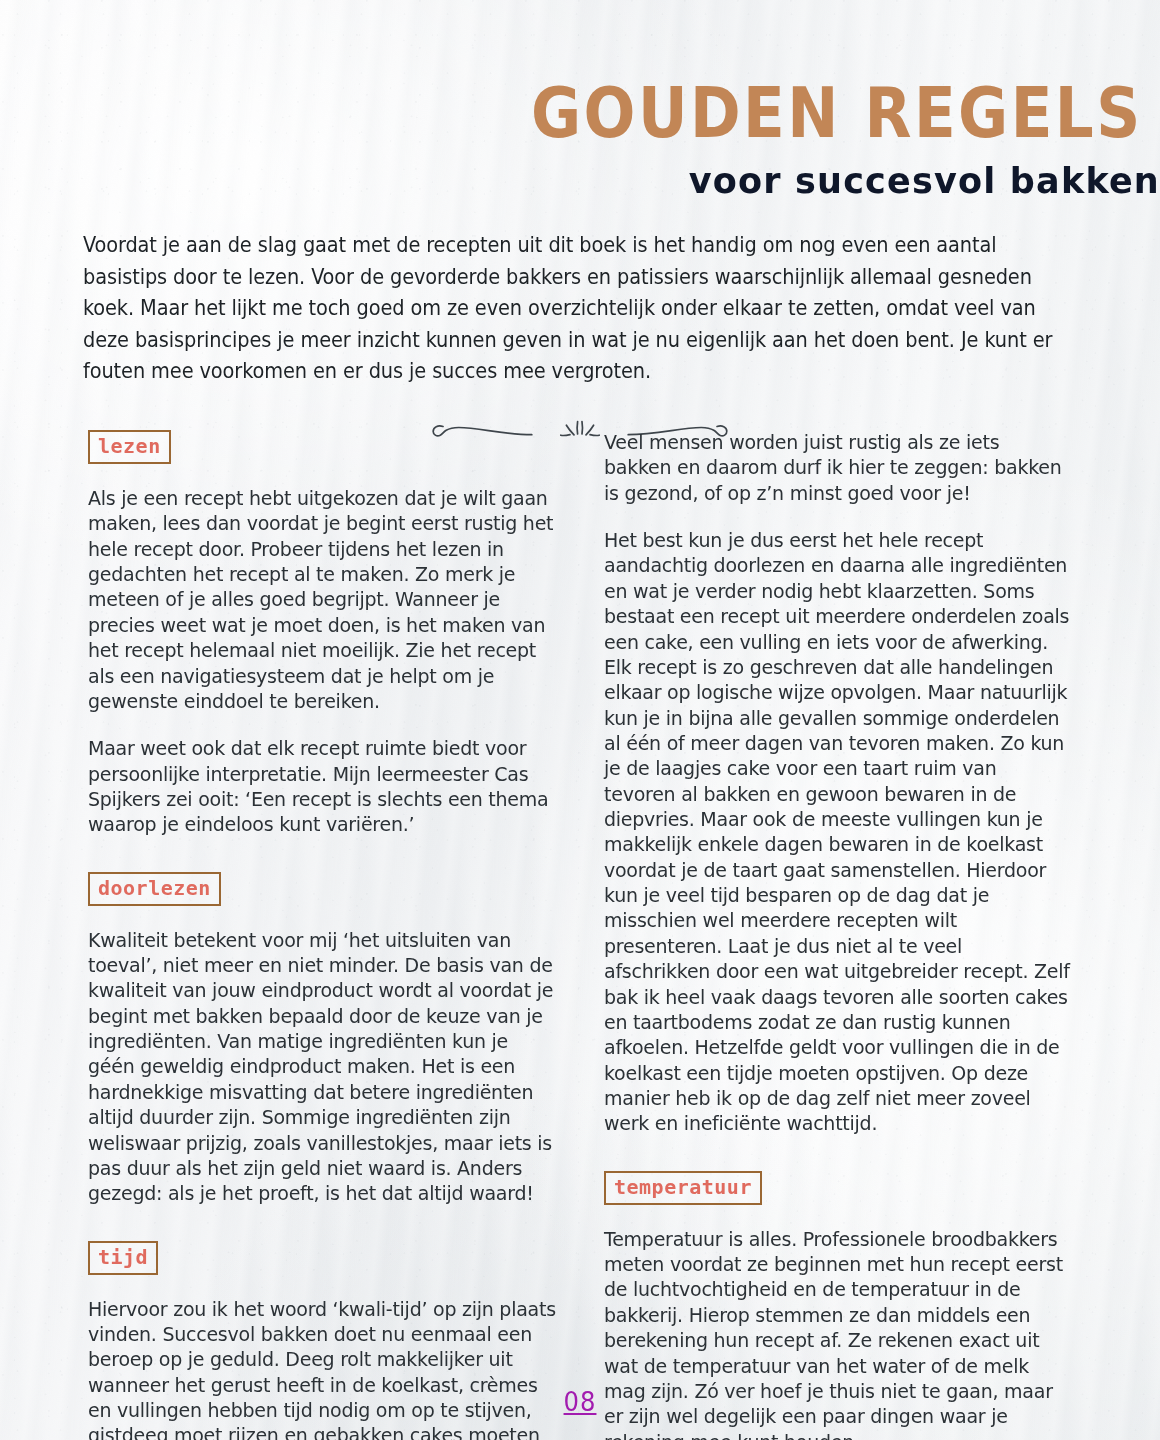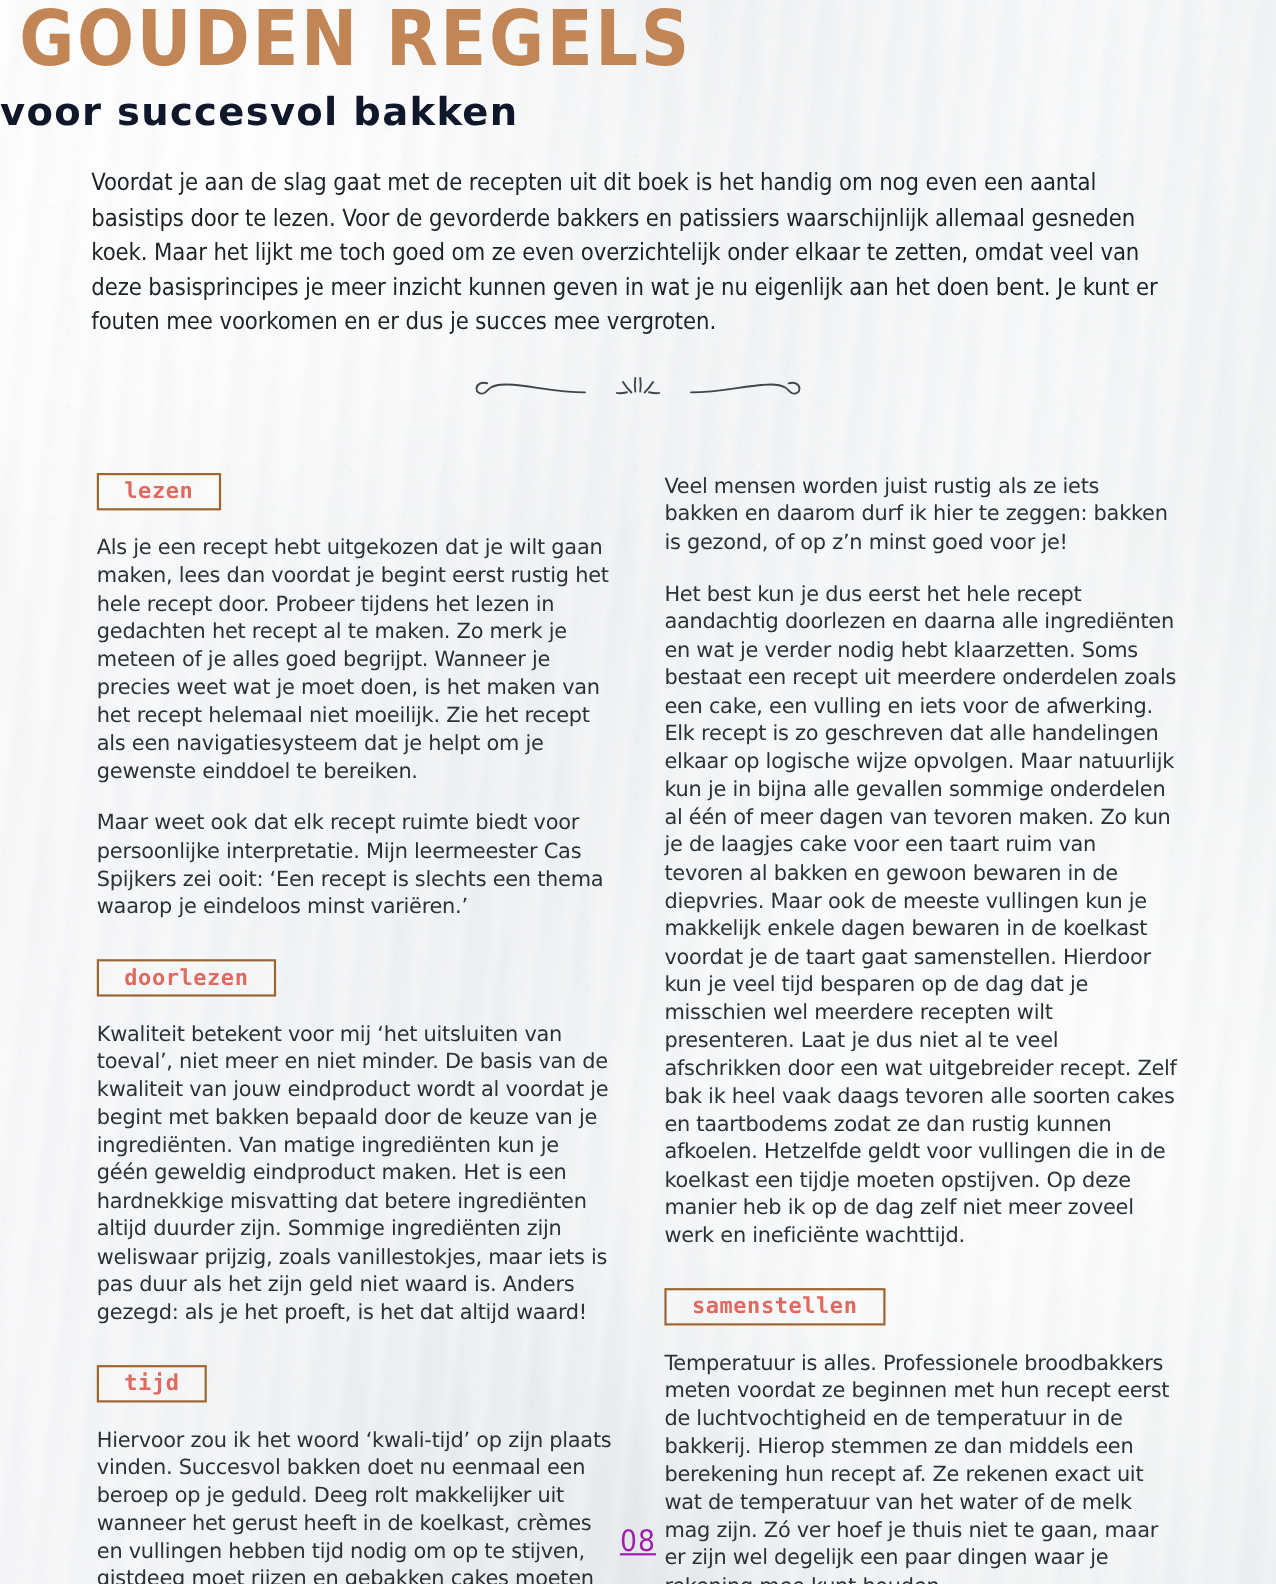--- a/index.html
+++ b/index.html
@@ -66,21 +66,22 @@
   }
 
   .content {
     position: absolute;
     inset: 0;
     z-index: 3;
   }
 
   
   .masthead {
-    text-align: left;
+    padding-top: 78px;
+    text-align: right;
   }
   .title {
     font-family: "DejaVu Sans Condensed", "Liberation Sans Narrow", "Liberation Sans", sans-serif;
     font-weight: 700;
     font-size: 70px;
     line-height: 1;
     letter-spacing: 2.5px;
     color: #c28656;
     text-transform: uppercase;
     transform: scaleX(0.97);
@@ -122,21 +123,21 @@
     left: 88px;
     width: 984px;
     display: flex;
     gap: 48px;
   }
   .col { width: 468px; }
 
   .section-label {
     display: inline-block;
     border: 2px solid #9a6733;
-    padding: 4px 23px 5px;
+    padding: 4px 8px 5px;
     font-family: "DejaVu Sans Mono", "Liberation Mono", monospace;
     font-weight: 700;
     font-size: 20px;
     line-height: 1.05;
     letter-spacing: 0.5px;
     color: #e06a5e;
     background: rgba(255,255,255,0.22);
   }
   .label-wrap { margin-bottom: 22px; }
   .label-wrap.spaced-top { margin-top: 34px; }
@@ -193,42 +194,42 @@
   </svg>
 
   <div class="columns">
 
     <div class="col">
 
       <div class="label-wrap">
         <span class="section-label">lezen</span>
       </div>
       <p class="body">Als je een recept hebt uitgekozen dat je wilt gaan maken, lees dan voordat je begint eerst rustig het hele recept door. Probeer tijdens het lezen in gedachten het recept al te maken. Zo merk je meteen of je alles goed begrijpt. Wanneer je precies weet wat je moet doen, is het maken van het recept helemaal niet moeilijk. Zie het recept als een navigatiesysteem dat je helpt om je gewenste einddoel te bereiken.</p>
-      <p class="body">Maar weet ook dat elk recept ruimte biedt voor persoonlijke interpretatie. Mijn leermeester Cas Spijkers zei ooit: ‘Een recept is slechts een thema waarop je eindeloos minst variëren.’</p>
+      <p class="body">Maar weet ook dat elk recept ruimte biedt voor persoonlijke interpretatie. Mijn leermeester Cas Spijkers zei ooit: ‘Een recept is slechts een thema waarop je eindeloos kunt variëren.’</p>
 
       <div class="label-wrap spaced-top">
         <span class="section-label">doorlezen</span>
       </div>
       <p class="body">Kwaliteit betekent voor mij ‘het uitsluiten van toeval’, niet meer en niet minder. De basis van de kwaliteit van jouw eindproduct wordt al voordat je begint met bakken bepaald door de keuze van je ingrediënten. Van matige ingrediënten kun je géén geweldig eindproduct maken. Het is een hardnekkige misvatting dat betere ingrediënten altijd duurder zijn. Sommige ingrediënten zijn weliswaar prijzig, zoals vanillestokjes, maar iets is pas duur als het zijn geld niet waard is. Anders gezegd: als je het proeft, is het dat altijd waard!</p>
 
       <div class="label-wrap spaced-top">
         <span class="section-label">tijd</span>
       </div>
       <p class="body">Hiervoor zou ik het woord ‘kwali-tijd’ op zijn plaats vinden. Succesvol bakken doet nu eenmaal een beroep op je geduld. Deeg rolt makkelijker uit wanneer het gerust heeft in de koelkast, crèmes en vullingen hebben tijd nodig om op te stijven, gistdeeg moet rijzen en gebakken cakes moeten eerst afkoelen voordat je ze kunt vullen. Als je haast hebt of ongeduldig bent, kun je sowieso beter iets anders gaan doen dan bakken. Aandachtig iets bereiden of bakken gaat het best wanneer je relaxed bent.</p>
 
     </div>
 
     <div class="col">
 
       <p class="body">Veel mensen worden juist rustig als ze iets bakken en daarom durf ik hier te zeggen: bakken is gezond, of op z’n minst goed voor je!</p>
 
       <p class="body">Het best kun je dus eerst het hele recept aandachtig doorlezen en daarna alle ingrediënten en wat je verder nodig hebt klaarzetten. Soms bestaat een recept uit meerdere onderdelen zoals een cake, een vulling en iets voor de afwerking. Elk recept is zo geschreven dat alle handelingen elkaar op logische wijze opvolgen. Maar natuurlijk kun je in bijna alle gevallen sommige onderdelen al één of meer dagen van tevoren maken. Zo kun je de laagjes cake voor een taart ruim van tevoren al bakken en gewoon bewaren in de diepvries. Maar ook de meeste vullingen kun je makkelijk enkele dagen bewaren in de koelkast voordat je de taart gaat samenstellen. Hierdoor kun je veel tijd besparen op de dag dat je misschien wel meerdere recepten wilt presenteren. Laat je dus niet al te veel afschrikken door een wat uitgebreider recept. Zelf bak ik heel vaak daags tevoren alle soorten cakes en taartbodems zodat ze dan rustig kunnen afkoelen. Hetzelfde geldt voor vullingen die in de koelkast een tijdje moeten opstijven. Op deze manier heb ik op de dag zelf niet meer zoveel werk en ineficiënte wachttijd.</p>
 
       <div class="label-wrap spaced-top">
-        <span class="section-label">samenstellen</span>
+        <span class="section-label">temperatuur</span>
       </div>
       <p class="body">Temperatuur is alles. Professionele broodbakkers meten voordat ze beginnen met hun recept eerst de luchtvochtigheid en de temperatuur in de bakkerij. Hierop stemmen ze dan middels een berekening hun recept af. Ze rekenen exact uit wat de temperatuur van het water of de melk mag zijn. Zó ver hoef je thuis niet te gaan, maar er zijn wel degelijk een paar dingen waar je rekening mee kunt houden.</p>
 
     </div>
   </div>
 
   <div class="folio">08</div>
 
 </div>
 

